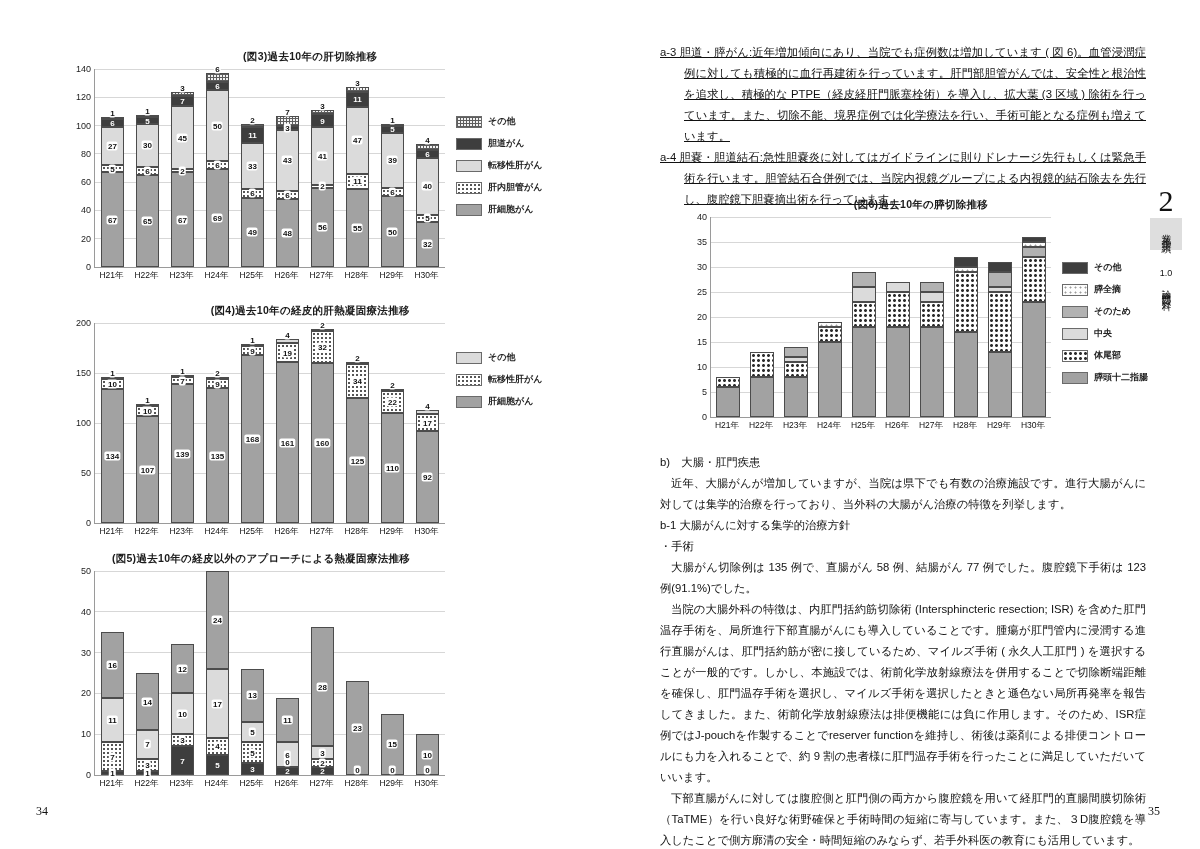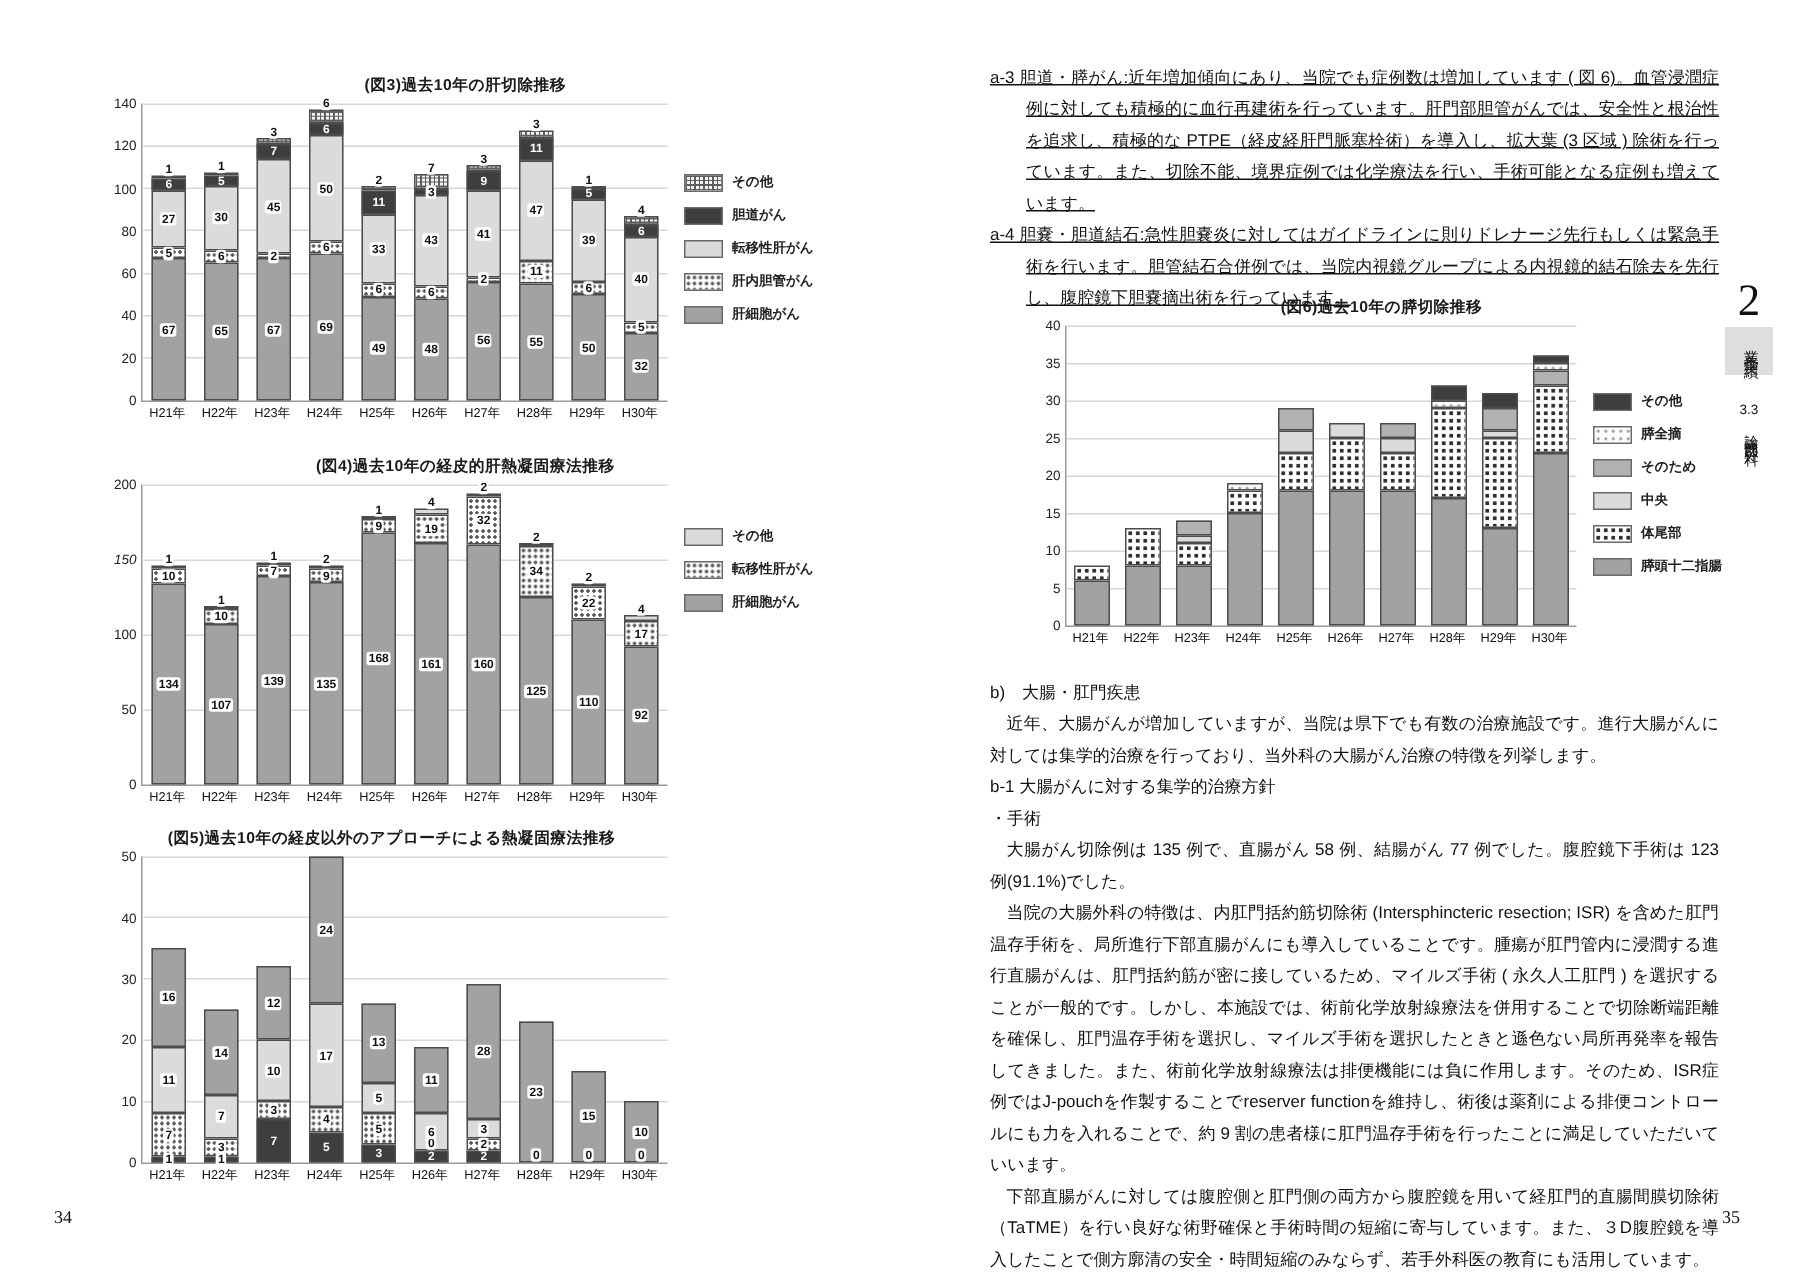--- a/index.html
+++ b/index.html
@@ -323,21 +323,21 @@
   </div>
 <div class="chart" style="left:62px;top:304px;">
     <div class="c-title">(図4)過去10年の経皮的肝熱凝固療法推移</div>
     <div class="c-row">
       <div class="c-plotwrap" style="width: 350px; margin-left: 32px;">
         <div class="c-plot" style="width: 350px; height: 200px;">
           <div class="c-yaxis">
             <div class="c-tick" style="bottom: 0px;">0</div>
             <div class="c-tick" style="bottom: 50px;">50</div>
             <div class="c-tick" style="bottom: 100px;">100</div>
-            <div class="c-tick" style="bottom: 150px; font-style: italic;">150</div>
+            <div class="c-tick" style="bottom: 150px;">150</div>
             <div class="c-tick" style="bottom: 200px;">200</div>
           </div>
           <div class="c-grid" style="bottom: 49.5px;"></div>
           <div class="c-grid" style="bottom: 99.5px;"></div>
           <div class="c-grid" style="bottom: 149.5px;"></div>
           <div class="c-grid" style="bottom: 199.5px;"></div>
           <div class="c-bars">
             <div class="c-slot">
               <div class="c-bar">
                 <div class="c-seg pat-gray" style="height: 134px;">
@@ -618,21 +618,21 @@
               <div class="c-bar">
                 <div class="c-seg pat-dark" style="height: 8.16px;">
                   <span class="seg-label on-dark">2</span>
                 </div>
                 <div class="c-seg pat-dots" style="height: 8.16px;">
                   <span class="seg-label">2</span>
                 </div>
                 <div class="c-seg pat-lightgray" style="height: 12.24px;">
                   <span class="seg-label">3</span>
                 </div>
-                <div class="c-seg pat-gray" style="height: 90px;">
+                <div class="c-seg pat-gray" style="height: 119px;">
                   <span class="seg-label">28</span>
                 </div>
               </div>
             </div>
             <div class="c-slot">
               <div class="c-bar">
                 <div class="c-seg pat-dark zero" style="height: 0px;">
                   <span class="seg-label above">0</span>
                 </div>
                 <div class="c-seg pat-gray" style="height: 93.84px;">
@@ -839,18 +839,18 @@
   <p class="indent">下部直腸がんに対しては腹腔側と肛門側の両方から腹腔鏡を用いて経肛門的直腸間膜切除術（TaTME）を行い良好な術野確保と手術時間の短縮に寄与しています。また、３D腹腔鏡を導入したことで側方廓清の安全・時間短縮のみならず、若手外科医の教育にも活用しています。</p>
 
 </div>
 
 <div class="side-tab">
   <div class="side-num">2</div>
   <div class="side-band">
     <span class="v-text">業務実績</span>
   </div>
   <div class="side-sec">
-    <div>3.3</div>
+    <div>1.0</div>
     <span class="v-text">診療部門〔外科〕</span>
   </div>
 </div>
 
 <div class="pageno" style="left:1148px;top:804px;">35</div>
 
 </body></html>

